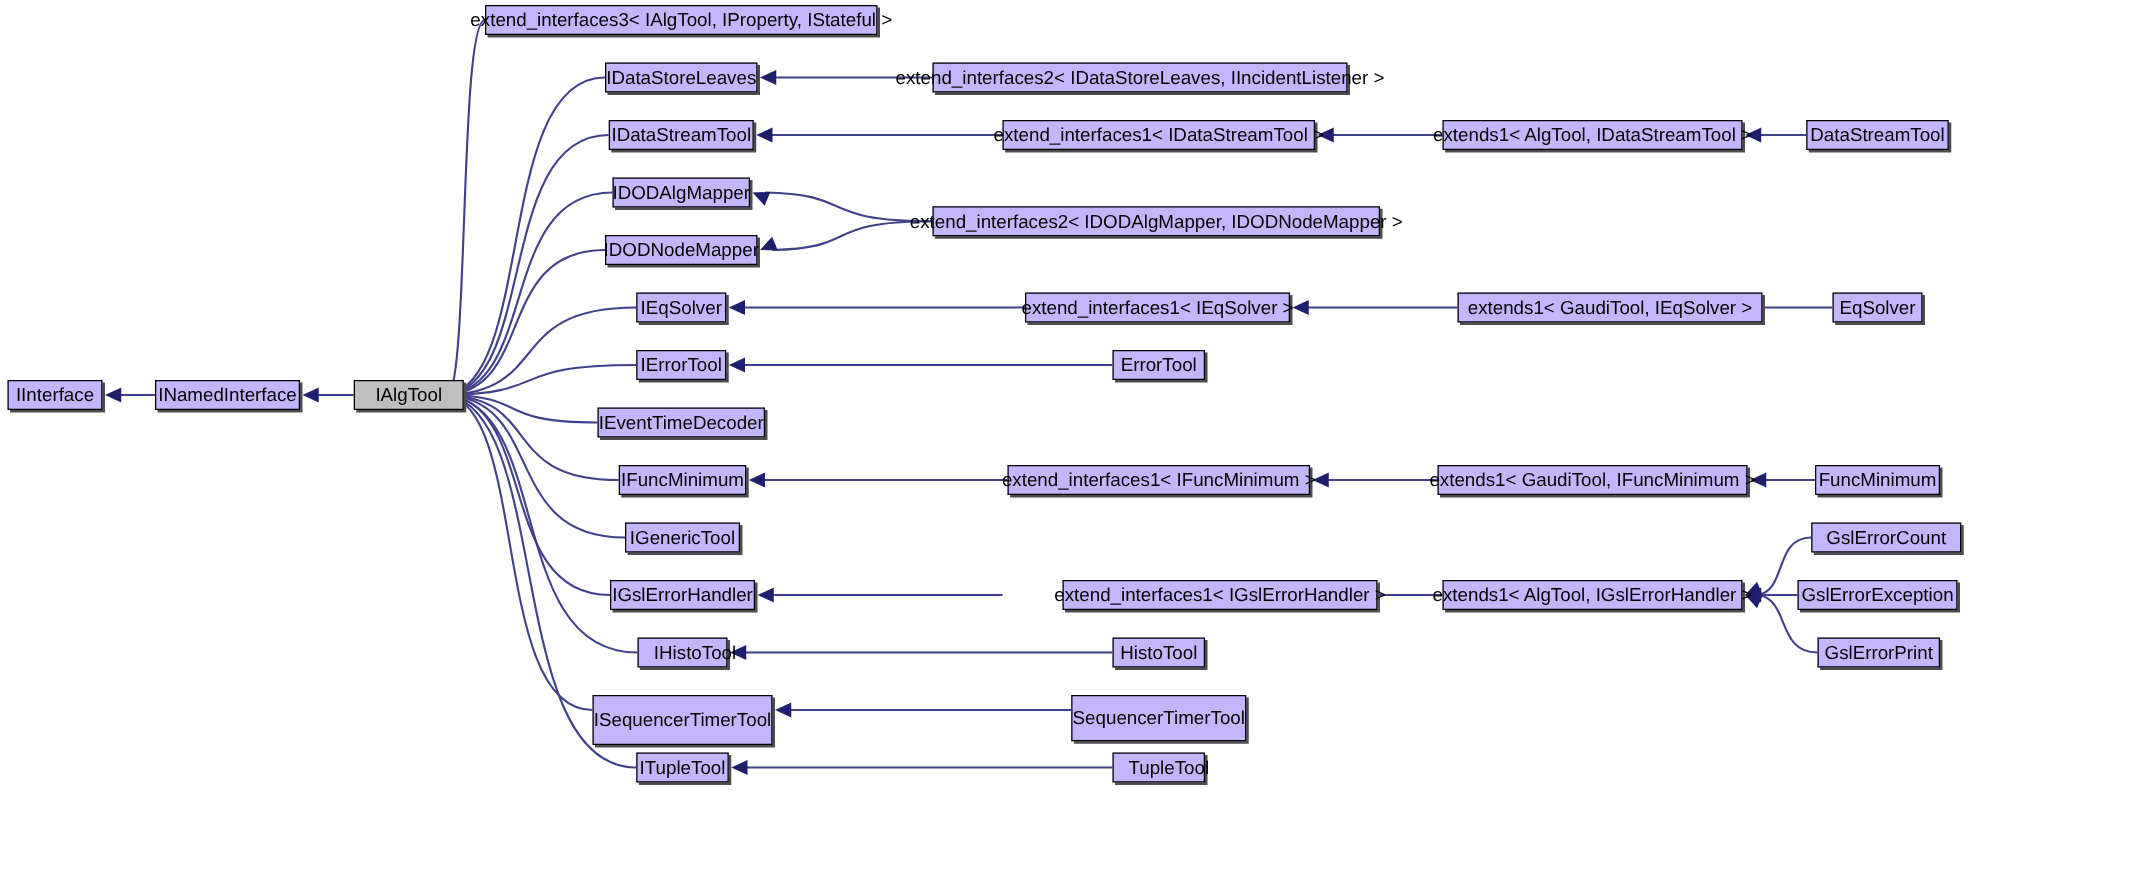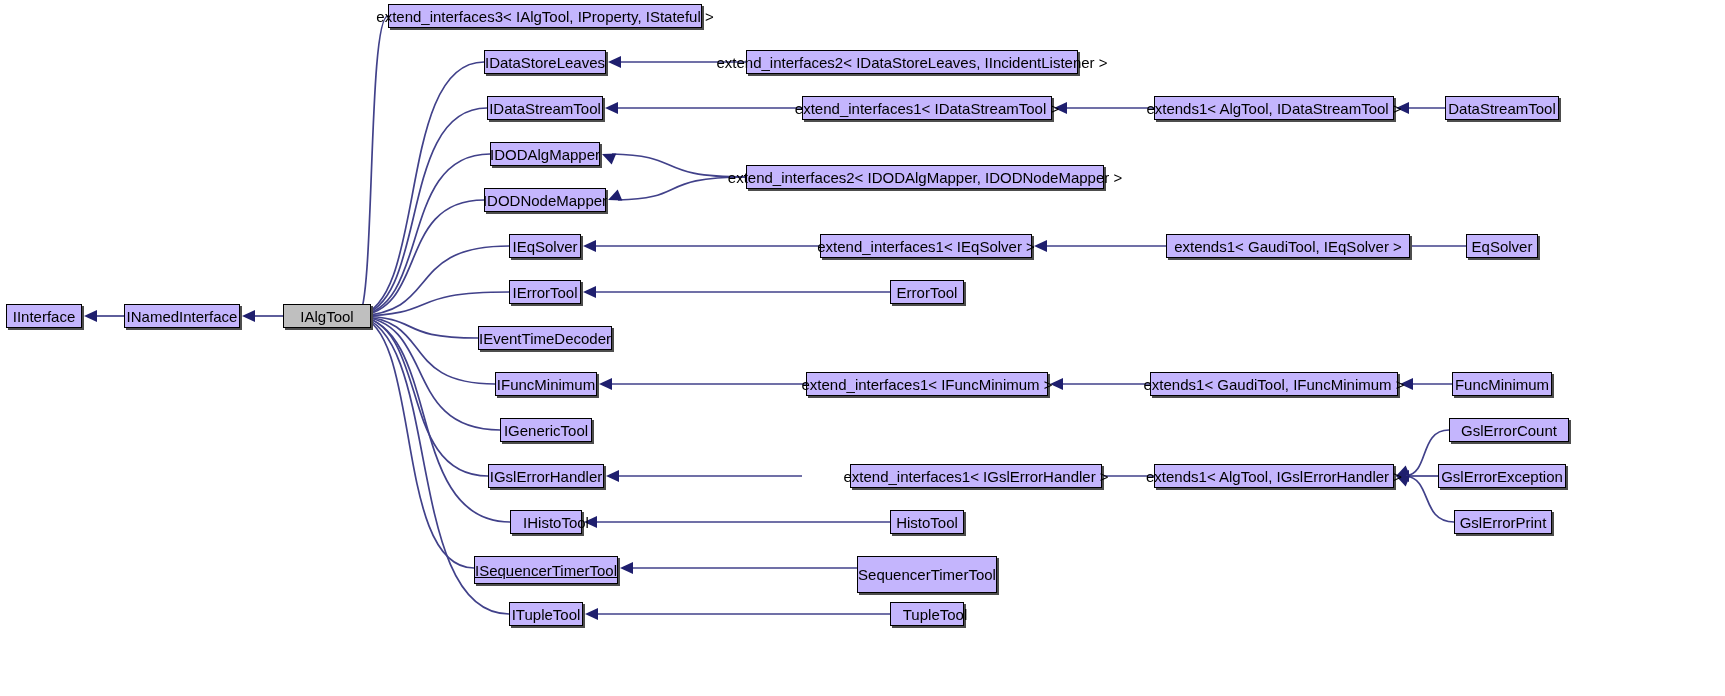--- a/index.html
+++ b/index.html
@@ -132,21 +132,21 @@
     <div class="node" style="left: 487px; top: 96px; width: 116px; height: 24px;">IDataStreamTool</div>
     <div class="node" style="left: 490px; top: 142px; width: 110px; height: 24px;">IDODAlgMapper</div>
     <div class="node" style="left: 484px; top: 188px; width: 122px; height: 24px;">IDODNodeMapper</div>
     <div class="node" style="left: 509px; top: 234px; width: 72px; height: 24px;">IEqSolver</div>
     <div class="node" style="left: 509px; top: 280px; width: 72px; height: 24px;">IErrorTool</div>
     <div class="node" style="left: 478px; top: 326px; width: 134px; height: 24px;">IEventTimeDecoder</div>
     <div class="node" style="left: 495px; top: 372px; width: 102px; height: 24px;">IFuncMinimum</div>
     <div class="node" style="left: 500px; top: 418px; width: 92px; height: 24px;">IGenericTool</div>
     <div class="node" style="left: 488px; top: 464px; width: 116px; height: 24px;">IGslErrorHandler</div>
     <div class="node" style="left: 510px; top: 510px; width: 72px; height: 24px; padding-left: 20px;">IHistoTool</div>
-    <div class="node" style="left: 474px; top: 556px; width: 144px; height: 28px; text-decoration: underline;">ISequencerTimerTool</div>
+    <div class="node" style="left: 474px; top: 556px; width: 144px; height: 40px;">ISequencerTimerTool</div>
     <div class="node" style="left: 509px; top: 602px; width: 74px; height: 24px;">ITupleTool</div>
     <div class="node" style="left: 746px; top: 50px; width: 332px; height: 24px;">extend_interfaces2&lt; IDataStoreLeaves, IIncidentListener &gt;</div>
     <div class="node" style="left: 802px; top: 96px; width: 250px; height: 24px;">extend_interfaces1&lt; IDataStreamTool &gt;</div>
     <div class="node" style="left: 746px; top: 165px; width: 358px; height: 24px;">extend_interfaces2&lt; IDODAlgMapper, IDODNodeMapper &gt;</div>
     <div class="node" style="left: 820px; top: 234px; width: 212px; height: 24px;">extend_interfaces1&lt; IEqSolver &gt;</div>
     <div class="node" style="left: 890px; top: 280px; width: 74px; height: 24px;">ErrorTool</div>
     <div class="node" style="left: 806px; top: 372px; width: 242px; height: 24px;">extend_interfaces1&lt; IFuncMinimum &gt;</div>
     <div class="node" style="left: 802px; top: 464px; width: 252px; height: 24px; margin-left: 48px;">extend_interfaces1&lt; IGslErrorHandler &gt;</div>
     <div class="node" style="left: 890px; top: 510px; width: 74px; height: 24px;">HistoTool</div>
     <div class="node" style="left: 857px; top: 556px; width: 140px; height: 37px;">SequencerTimerTool</div>

